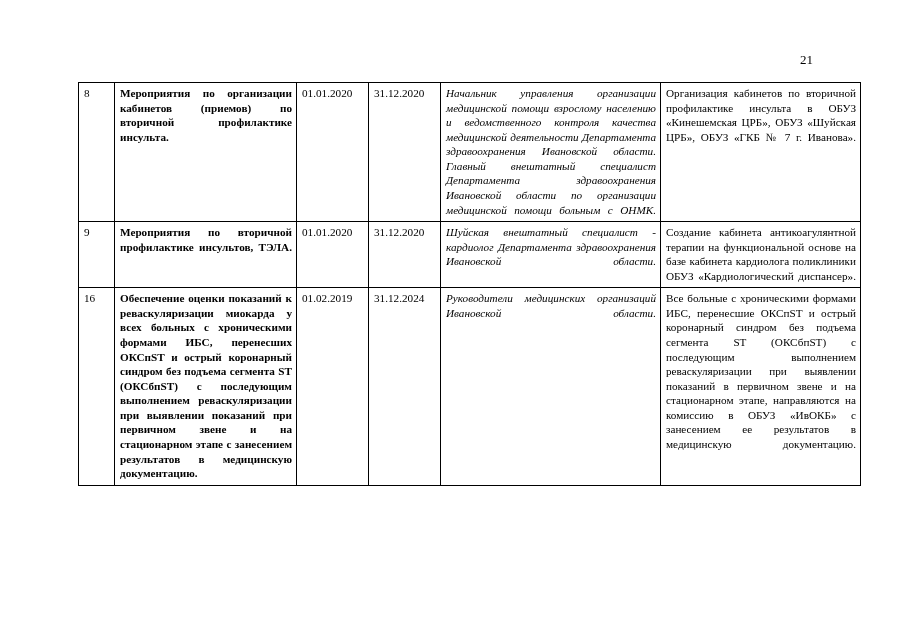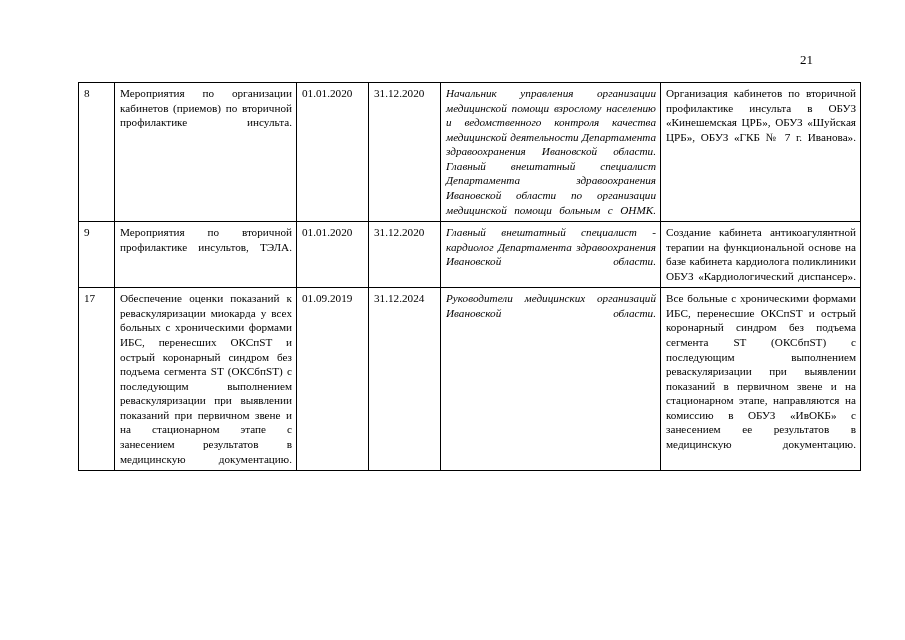--- a/index.html
+++ b/index.html
@@ -49,20 +49,21 @@
     word-spacing: 0;
   }
   td.col-num {
     width: 26px;
     text-align: left;
     text-align-last: left;
     padding-left: 5px;
   }
   td.col-measure {
     width: 172px;
+    font-weight: bold;
   }
   td.col-date {
     width: 62px;
     text-align: left;
     text-align-last: left;
     white-space: nowrap;
     padding-left: 5px;
     padding-right: 2px;
   }
   td.col-exec {
@@ -117,35 +118,35 @@
         <td class="col-measure">
             <span class="cell-text">Мероприятия по вторичной профилактике инсультов, ТЭЛА.</span>
           </td>
         <td class="col-date">
             <span class="cell-text">01.01.2020</span>
           </td>
         <td class="col-date">
             <span class="cell-text">31.12.2020</span>
           </td>
         <td class="col-exec">
-            <span class="cell-text">Главный внештатный специалист - кардиолог Департамента здравоохранения Ивановской области.</span>
+            <span class="cell-text">Шуйская внештатный специалист - кардиолог Департамента здравоохранения Ивановской области.</span>
           </td>
         <td class="col-result">
             <span class="cell-text">Создание кабинета антикоагулянтной терапии на функциональной основе на базе кабинета кардиолога поликлиники ОБУЗ «Кардиологический диспансер».</span>
           </td>
       </tr>
       <tr class="row-tall">
         <td class="col-num">
-            <span class="cell-text">17</span>
+            <span class="cell-text">16</span>
           </td>
         <td class="col-measure">
             <span class="cell-text">Обеспечение оценки показаний к реваскуляризации миокарда у всех больных с хроническими формами ИБС, перенесших ОКСпST и острый коронарный синдром без подъема сегмента ST (ОКСбпST) с последующим выполнением реваскуляризации при выявлении показаний при первичном звене и на стационарном этапе с занесением результатов в медицинскую документацию.</span>
           </td>
         <td class="col-date">
-            <span class="cell-text">01.09.2019</span>
+            <span class="cell-text">01.02.2019</span>
           </td>
         <td class="col-date">
             <span class="cell-text">31.12.2024</span>
           </td>
         <td class="col-exec">
             <span class="cell-text">Руководители медицинских организаций Ивановской области.</span>
           </td>
         <td class="col-result">
             <span class="cell-text">Все больные с хроническими формами ИБС, перенесшие ОКСпST и острый коронарный синдром без подъема сегмента ST (ОКСбпST) с последующим выполнением реваскуляризации при выявлении показаний в первичном звене и на стационарном этапе, направляются на комиссию в ОБУЗ «ИвОКБ» с занесением ее результатов в медицинскую документацию.</span>
           </td>

